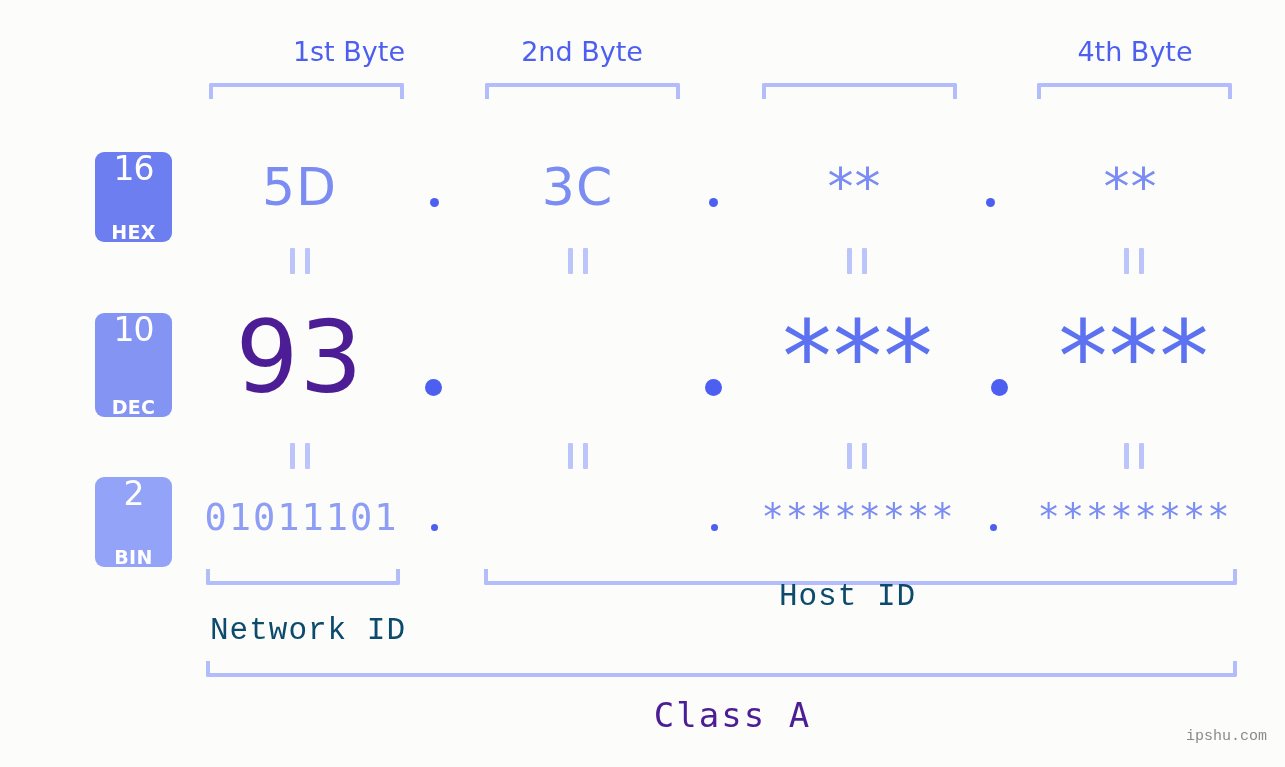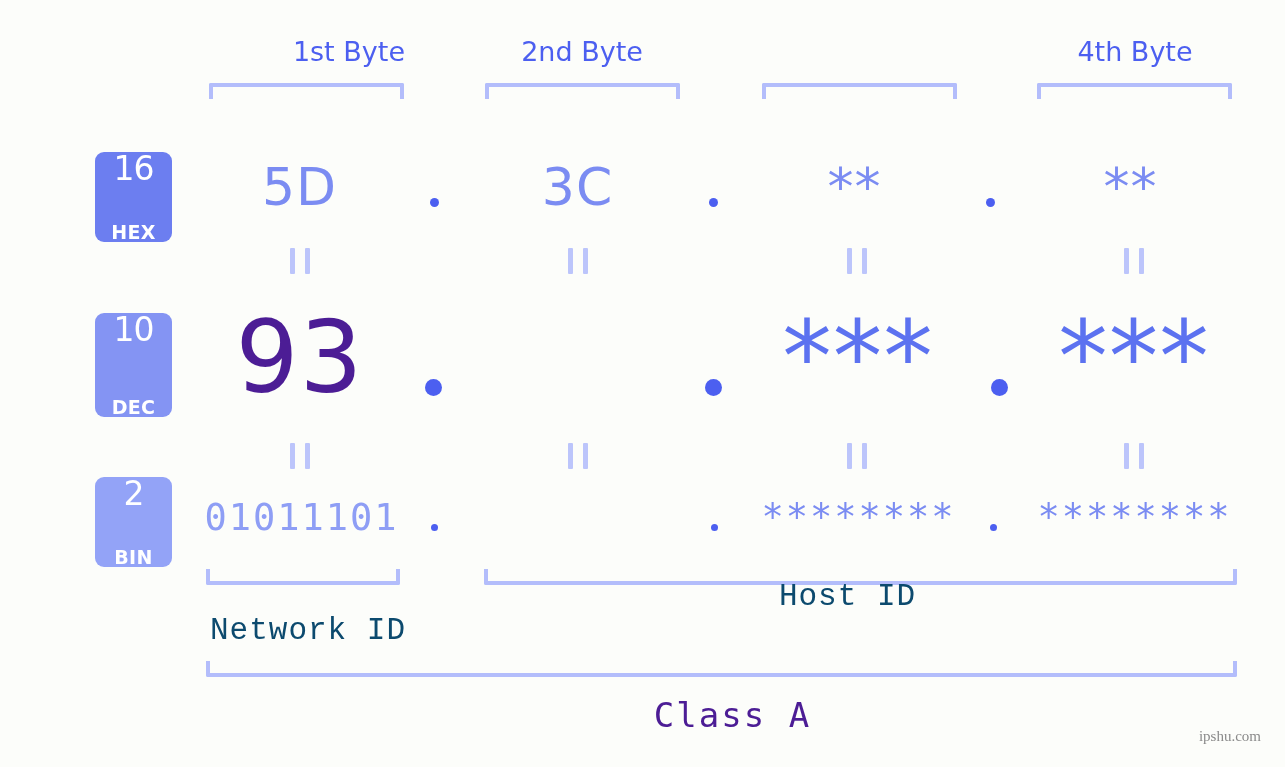--- a/index.html
+++ b/index.html
@@ -156,25 +156,25 @@
     color: #4c1d95;
     font-size: 34px;
     font-family: "DejaVu Sans Mono", monospace;
     white-space: nowrap;
     letter-spacing: 2px;
   }
 
   
   .watermark {
     position: absolute;
-    right: 24px;
+    right: 18px;
     bottom: 22px;
     color: #8a8a8a;
     font-size: 15px;
-    font-family: Liberation Serif, serif;
+    font-family: Liberation Mono, monospace;
     letter-spacing: 0px;
   }
 </style>
 </head>
 <body>
 
 <div class="stage">
 
   <div class="byte-label" style="left:205px;width:200px;text-align:right;">1st Byte</div>
   <div class="byte-label" style="left:482px;width:200px;">2nd Byte</div>

